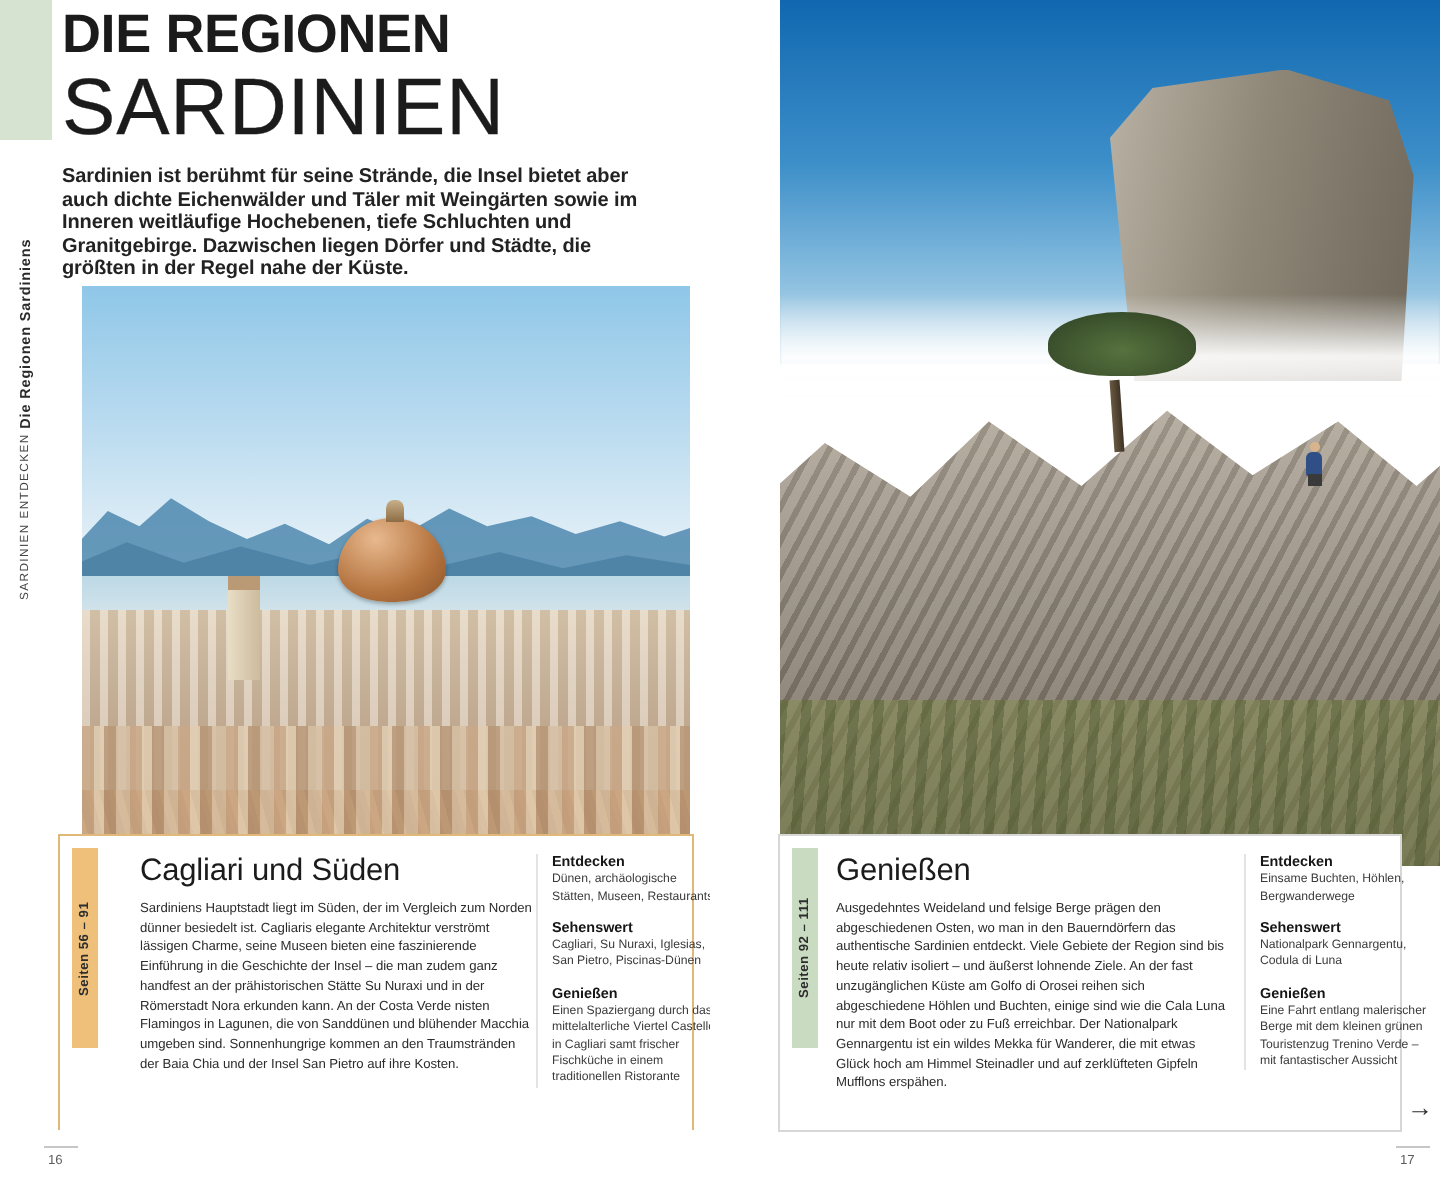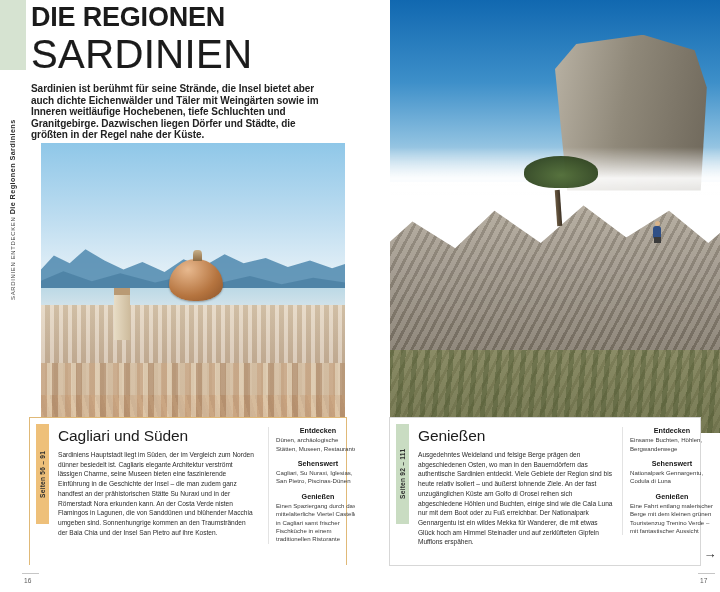--- a/index.html
+++ b/index.html
@@ -305,21 +305,21 @@
     white-space: nowrap;
   }
   .tab-orange { background: #eec07a; }
   .tab-green  { background: #c9dcc2; }
 
   
   .card-body {
     position: absolute;
     top: 9px;
   }
-  .card-left  .card-body { left: 28px; width: 196px; }
+  .card-left  .card-body { left: 40px; width: 196px; }
   .card-right .card-body { left: 28px; width: 196px; }
 
   .card-title {
     font-size: 15.5px;
     font-weight: 400;
     line-height: 18px;
     margin: 0 0 5px 0;
     color: #1b1b1b;
     letter-spacing: -0.1px;
   }
@@ -341,21 +341,20 @@
     color: #333;
   }
   .card-left  .facts { left: 238px; border-left: 1px solid #e3e3e3; padding-left: 7px; }
   .card-right .facts { left: 232px; border-left: 1px solid #e3e3e3; padding-left: 7px; }
 
   .facts h4 {
     font-size: 7.2px;
     font-weight: bold;
     margin: 0 0 1px 0;
     color: #161616;
-    text-align: center;
   }
   .facts p {
     margin: 0 0 7px 0;
     color: #3a3a3a;
   }
   .facts .fact-group:last-child p { margin-bottom: 0; }
 
   
   .folio {
     position: absolute;

